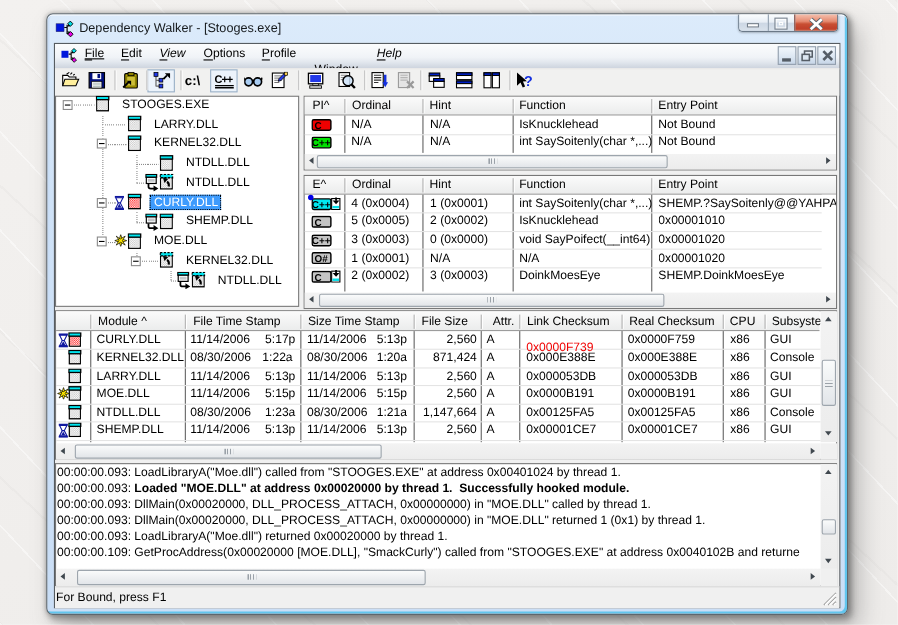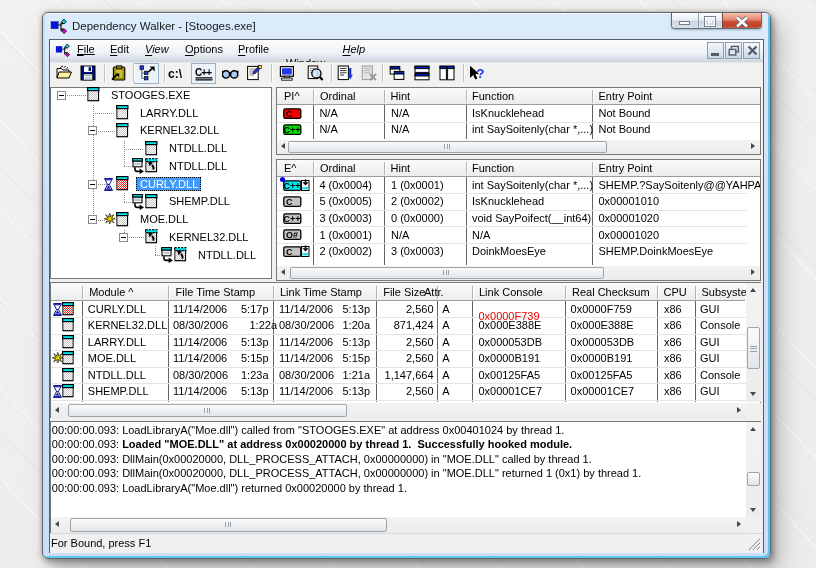--- a/index.html
+++ b/index.html
@@ -492,24 +492,24 @@
 <div class="hsep" style="left:167.6px;top:285.5px;height:13px"></div>
 <div class="hsep" style="left:273.1px;top:285.5px;height:13px"></div>
 <div class="hsep" style="left:376.2px;top:285.5px;height:13px"></div>
 <div class="hsep" style="left:436.7px;top:285.5px;height:13px"></div>
 <div class="hsep" style="left:472.3px;top:285.5px;height:13px"></div>
 <div class="hsep" style="left:565.1px;top:285.5px;height:13px"></div>
 <div class="hsep" style="left:656.5px;top:285.5px;height:13px"></div>
 <div class="hsep" style="left:694.5px;top:285.5px;height:13px"></div>
 <div class="abs t" style="left:89.2px;top:285.5px;">Module ^</div>
 <div class="abs t" style="left:175.6px;top:285.5px;">File Time Stamp</div>
-<div class="abs t" style="left:280px;top:285.5px;">Link Time Stamp</div>
+<div class="abs t" style="left:280px;top:285.5px;">Size Time Stamp</div>
 <div class="abs t" style="left:383.2px;top:285.5px;">File Size</div>
-<div class="abs t" style="left:424px;top:285.5px;">Attr.</div>
-<div class="abs t" style="left:479px;top:285.5px;">Link Console</div>
+<div class="abs t" style="left:448px;top:285.5px;">Attr.</div>
+<div class="abs t" style="left:479px;top:285.5px;">Link Checksum</div>
 <div class="abs t" style="left:572px;top:285.5px;">Real Checksum</div>
 <div class="abs t" style="left:663.5px;top:285.5px;">CPU</div>
 <div class="abs t" style="left:701.5px;top:285.5px;max-width:44px;overflow:hidden">Subsystem</div>
 <div class="abs" style="left:82px;top:301px;width:1px;height:101px;background:#636363"></div>
 <div class="abs" style="left:167.6px;top:301px;width:1px;height:101px;background:#636363"></div>
 <div class="abs" style="left:273.1px;top:301px;width:1px;height:101px;background:#636363"></div>
 <div class="abs" style="left:376.2px;top:301px;width:1px;height:101px;background:#636363"></div>
 <div class="abs" style="left:436.7px;top:301px;width:1px;height:101px;background:#636363"></div>
 <div class="abs" style="left:472.3px;top:301px;width:1px;height:101px;background:#636363"></div>
 <div class="abs" style="left:565.1px;top:301px;width:1px;height:101px;background:#636363"></div>
@@ -558,21 +558,21 @@
         <rect width="1" height="1" fill="#c8c8c8"></rect>
         <rect x="1" y="1" width="1" height="1" fill="#c8c8c8"></rect>
       </pattern>
     </defs>
     <rect x="1" y="3.4" width="10" height="9.3" fill="#fff" stroke="#000" stroke-width="1.2"></rect>
     <rect x="1.6" y="4" width="8.8" height="8.0" fill="url(#ck12)"></rect>
     <rect x="0.6" y="0.6" width="10.8" height="3" fill="#00e4ee" stroke="#000" stroke-width="1.2"></rect>
   </svg>
 <div class="abs t" style="left:87.8px;top:319.25px;">KERNEL32.DLL</div>
 <div class="abs t" style="left:173px;top:319.25px;">08/30/2006</div>
-<div class="abs t" style="right:539px;top:319.25px;">1:22a</div>
+<div class="abs t" style="right:550px;top:319.25px;">1:22a</div>
 <div class="abs t" style="left:279px;top:319.25px;">08/30/2006</div>
 <div class="abs t" style="right:446px;top:319.25px;">1:20a</div>
 <div class="abs t" style="right:382.5px;top:319.25px;">871,424</div>
 <div class="abs t" style="left:442.3px;top:319.25px;">A</div>
 <div class="abs t" style="left:478.4px;top:319.25px;">0x000E388E</div>
 <div class="abs t" style="left:570.6px;top:319.25px;">0x000E388E</div>
 <div class="abs t" style="left:663.9px;top:319.25px;">x86</div>
 <div class="abs t" style="left:700px;top:319.25px;">Console</div>
 <svg class="abs" style="left:61.5px;top:334.75px" width="13.5" height="15.0" viewBox="0 0 13.5 15.0">
     <defs>
@@ -690,20 +690,21 @@
 <div class="abs sbthumb" style="left:68px;top:403.5px;width:279px;height:13px"></div>
 <div class="abs gripv" style="left:203.5px;top:407.5px"></div>
 <div class="abs" style="left:746px;top:402.5px;width:14.5px;height:15px;background:#f0f0f0"></div>
 <div class="panel" style="left:50px;top:421px;width:711px;height:112px"></div>
 <div class="abs" style="left:50.8px;top:422.5px;width:694px;height:93px;overflow:hidden">
     <div class="t" style="position:absolute;left:1px;top:1.5px">00:00:00.093: LoadLibraryA("Moe.dll") called from "STOOGES.EXE" at address 0x00401024 by thread 1.</div>
     <div class="t" style="position:absolute;left:1px;top:15.9px">00:00:00.093: <b>Loaded "MOE.DLL" at address 0x00020000 by thread 1.&nbsp; Successfully hooked module.</b></div>
     <div class="t" style="position:absolute;left:1px;top:30.3px">00:00:00.093: DllMain(0x00020000, DLL_PROCESS_ATTACH, 0x00000000) in "MOE.DLL" called by thread 1.</div>
     <div class="t" style="position:absolute;left:1px;top:44.7px">00:00:00.093: DllMain(0x00020000, DLL_PROCESS_ATTACH, 0x00000000) in "MOE.DLL" returned 1 (0x1) by thread 1.</div>
     <div class="t" style="position:absolute;left:1px;top:59.1px">00:00:00.093: LoadLibraryA("Moe.dll") returned 0x00020000 by thread 1.</div>
+    <div class="t" style="position:absolute;left:1px;top:73.5px">00:00:00.109: GetProcAddress(0x00020000 [MOE.DLL], "SmackCurly") called from "STOOGES.EXE" at address 0x0040102B and returne</div>
   </div>
 <div class="abs sbtrack" style="left:746px;top:422px;width:14.5px;height:95.5px"></div>
 <div class="abs arrU" style="left:749.75px;top:427px"></div>
 <div class="abs arrD" style="left:749.75px;top:507.5px"></div>
 <div class="abs sbthumb" style="left:747px;top:472px;width:12.5px;height:14px"></div>
 <div class="abs sbtrack" style="left:51px;top:517px;width:695px;height:15.5px"></div>
 <div class="abs arrL" style="left:55px;top:521.25px"></div>
 <div class="abs arrR" style="left:737px;top:521.25px"></div>
 <div class="abs sbthumb" style="left:70px;top:518px;width:317px;height:13.5px"></div>
 <div class="abs gripv" style="left:224.5px;top:522.25px"></div>

